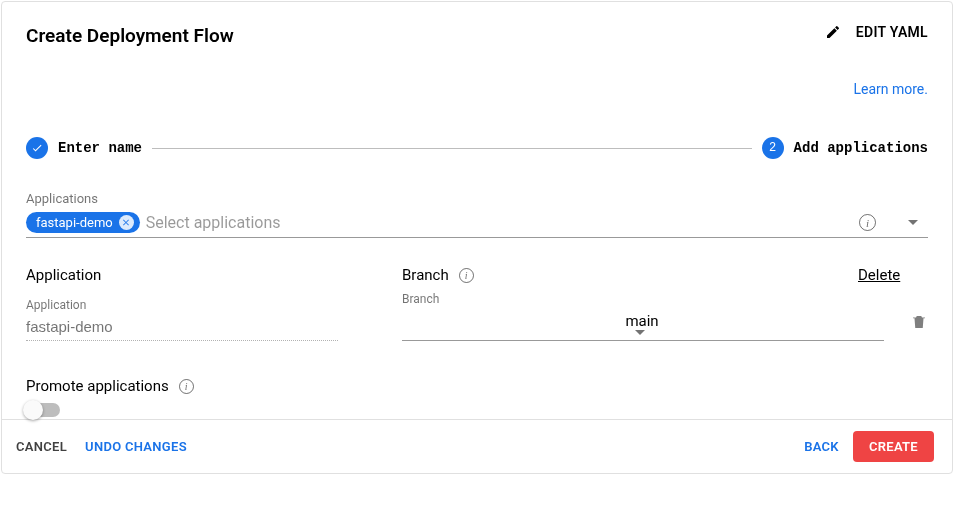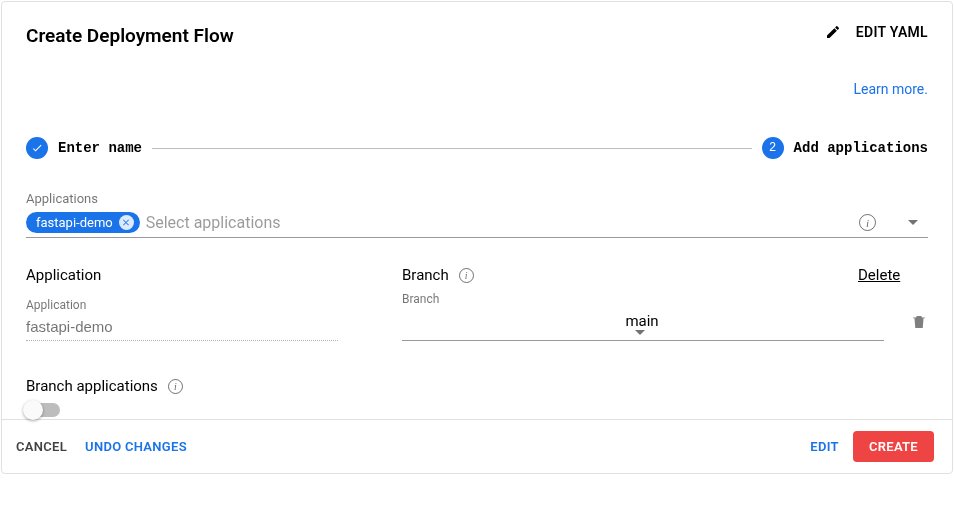--- a/index.html
+++ b/index.html
@@ -321,31 +321,31 @@
         </div>
       </div>
       <div class="trash">
         <svg width="18" height="18" viewBox="0 0 24 24">
             <path fill="currentColor" d="M6 7h12l-1 13H7L6 7zm3-3h6l1 2H8l1-2zM4 6h16v1H4z"></path>
           </svg>
       </div>
     </div>
 
     <div class="promote-row">
-      <span>Branch applications</span>
+      <span>Promote applications</span>
       <span class="info-icon small">i</span>
     </div>
     <div class="toggle">
       <div class="toggle-knob"></div>
     </div>
   </div>
 
   <div class="footer">
     <div class="footer-left">
       <span class="btn-text grey">CANCEL</span>
       <span class="btn-text blue">UNDO CHANGES</span>
     </div>
     <div class="footer-right">
-      <span class="btn-text blue">EDIT</span>
+      <span class="btn-text blue">BACK</span>
       <span class="btn-primary">CREATE</span>
     </div>
   </div>
 </div>
 
 </body></html>

